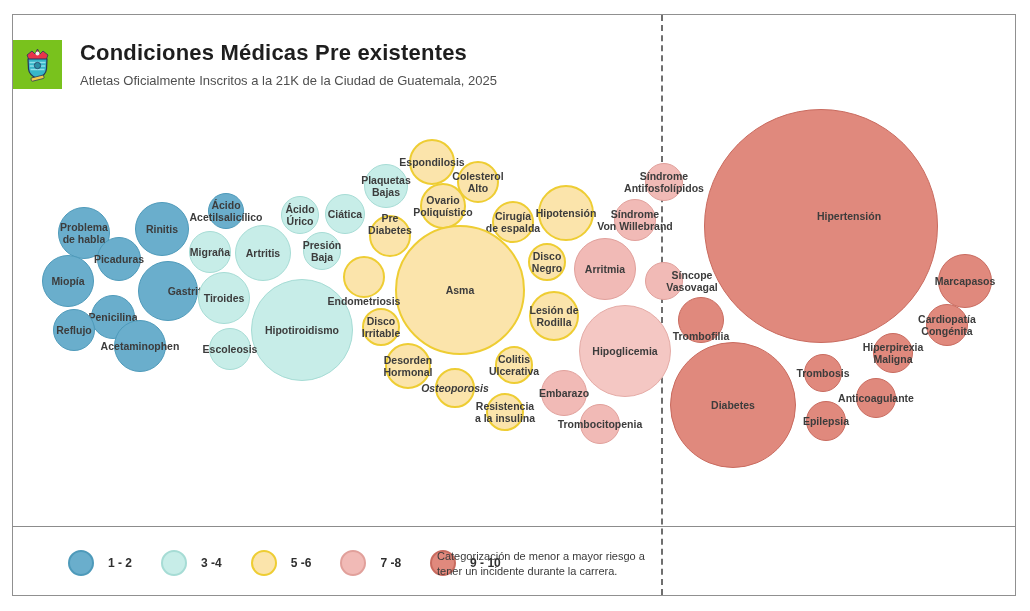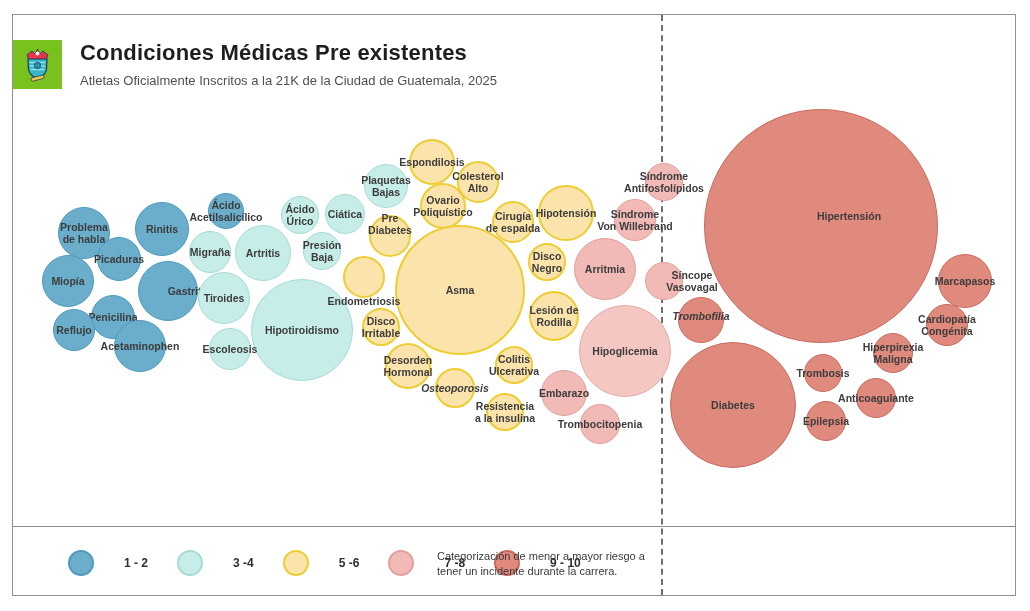--- a/index.html
+++ b/index.html
@@ -9,21 +9,21 @@
   .logo{position:absolute;left:13px;top:40px;width:49px;height:49px;display:flex;align-items:center;justify-content:center;}
   .header{position:absolute;left:80px;top:40px;}
   .title{font-size:22px;font-weight:700;color:#1e1e1e;letter-spacing:.2px;}
   .subtitle{font-size:13px;color:#4f4f4f;margin-top:7px;}
   .divider-v{position:absolute;left:661px;top:15px;height:580px;width:0;border-left:2px dashed #6f6f6f;}
   .divider-h{position:absolute;left:12px;top:526px;width:1004px;height:0;border-top:1.2px solid #8c8c8c;}
   .chart{position:absolute;left:0;top:0;width:1030px;height:530px;}
   .bubble{position:absolute;border-radius:50%;box-sizing:border-box;}
   .blabel{position:absolute;transform:translate(-50%,-50%);text-align:center;font-size:10.5px;line-height:1.15;font-weight:600;color:#3c3c3c;white-space:pre-line;pointer-events:none;}
   .legend{position:absolute;left:68px;top:550px;display:flex;align-items:center;gap:0;}
-  .legend-item{display:flex;align-items:center;margin-right:29px;gap:16px;}
+  .legend-item{display:flex;align-items:center;margin-right:29px;}
   .swatch{width:26px;height:26px;border-radius:50%;box-sizing:border-box;margin-right:14px;}
   .legend-label{font-size:12px;font-weight:600;color:#2f2f2f;}
   .footnote-left{position:absolute;left:437px;top:549px;width:215px;font-size:11px;line-height:1.35;color:#3a3a3a;font-weight:500;}
   .footnote-right{position:absolute;left:684px;top:549px;width:322px;font-size:11px;line-height:1.35;color:#3a3a3a;text-align:justify;font-weight:500;}
   .footnote-right b{font-weight:700;color:#222;}
 </style>
 </head>
 <body>
 
 <div id="canvas">
@@ -162,21 +162,21 @@
 Maligna</div>
       <div class="bubble" style="left: 804px; top: 354px; width: 38px; height: 38px; background: rgb(224, 137, 125); border: 1.5px solid rgb(201, 107, 95);"></div>
       <div class="blabel" style="left: 823px; top: 373px;">Trombosis</div>
       <div class="bubble" style="left: 856px; top: 378px; width: 40px; height: 40px; background: rgb(224, 137, 125); border: 1.5px solid rgb(201, 107, 95);"></div>
       <div class="blabel" style="left: 876px; top: 398px;">Anticoagulante</div>
       <div class="bubble" style="left: 806px; top: 401px; width: 40px; height: 40px; background: rgb(224, 137, 125); border: 1.5px solid rgb(201, 107, 95);"></div>
       <div class="blabel" style="left: 826px; top: 421px;">Epilepsia</div>
       <div class="bubble" style="left: 670px; top: 342px; width: 126px; height: 126px; background: rgb(224, 137, 125); border: 1.5px solid rgb(201, 107, 95);"></div>
       <div class="blabel" style="left: 733px; top: 405px;">Diabetes</div>
       <div class="bubble" style="left: 678px; top: 297px; width: 46px; height: 46px; background: rgb(224, 137, 125); border: 1.5px solid rgb(201, 107, 95);"></div>
-      <div class="blabel" style="left: 701px; top: 316px; font-style: italic;">Trombofilia</div>
+      <div class="blabel" style="left: 701px; top: 336px;">Trombofilia</div>
     </div>
 
   <div class="divider-h"></div>
 
   <div class="legend">
       <div class="legend-item">
         <span class="swatch" style="background: rgb(106, 174, 204); border: 2.5px solid rgb(78, 154, 186);"></span>
         <span class="legend-label">1 - 2</span>
       </div>
       <div class="legend-item">

